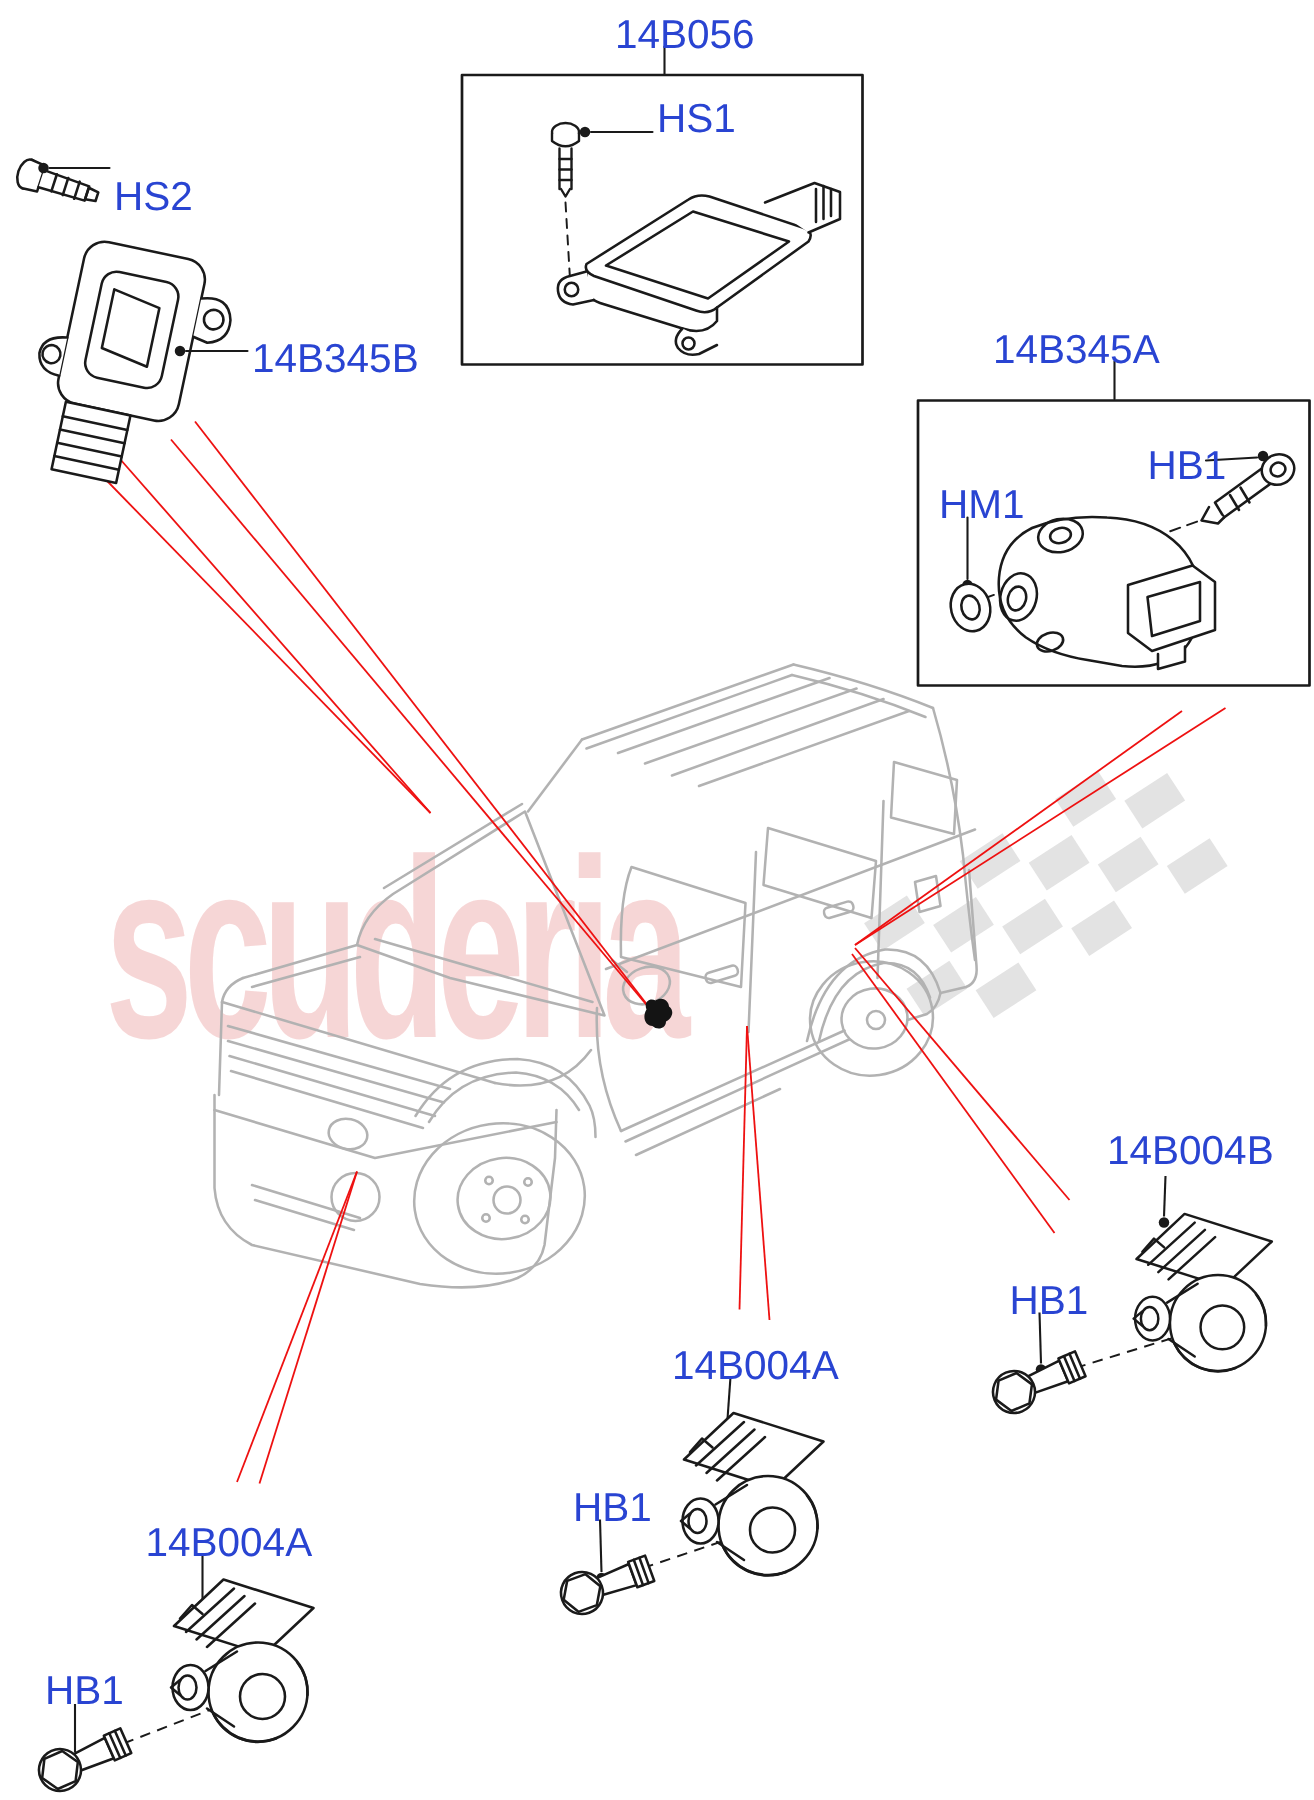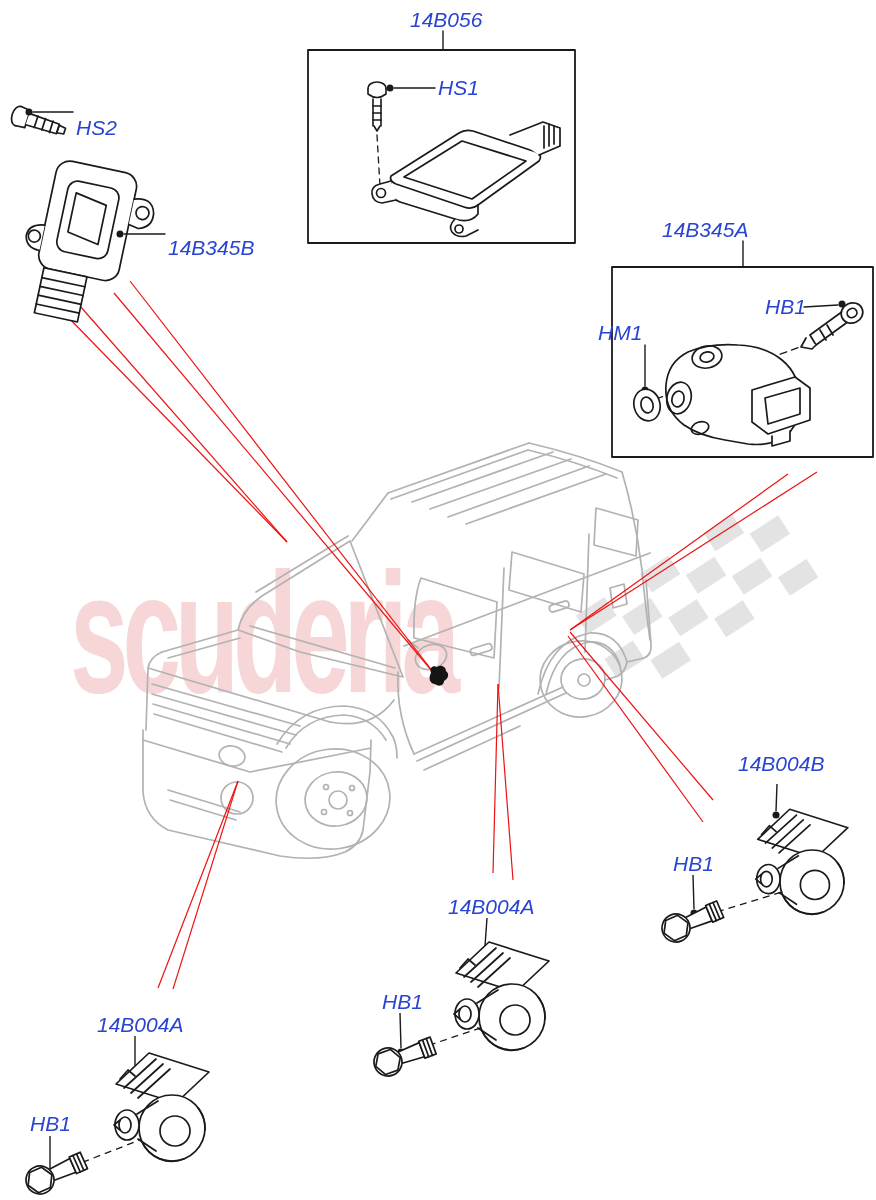--- a/index.html
+++ b/index.html
@@ -4,21 +4,21 @@
 <style>
   html,body{margin:0;padding:0;background:#fff;}
   .canvas{position:relative;width:876px;height:1200px;background:#ffffff;overflow:hidden;
           font-family:"Liberation Sans", sans-serif;}
   .wm-title{position:absolute;left:70px;top:548px;font-size:170px;font-weight:bold;line-height:1;
             letter-spacing:-10px;color:#f2bebe;opacity:.62;transform:scaleX(0.62);transform-origin:left top;
             z-index:1;white-space:nowrap;}
   .wm-sub{position:absolute;left:66px;top:706px;font-size:58px;line-height:1;letter-spacing:28px;
           word-spacing:46px;color:#d6d6d6;z-index:1;white-space:nowrap;}
   svg.art{position:absolute;left:0;top:0;z-index:2;}
-  .lbl{position:absolute;z-index:3;font-size:21px;color:#2944d2;white-space:nowrap;font-style:italic;}
+  .lbl{position:absolute;z-index:3;font-size:27px;color:#2944d2;white-space:nowrap;}
 </style>
 </head>
 <body>
 
 <div class="canvas">
 
   <div class="wm-title">scuderia</div>
 
   <svg class="art" width="876" height="1200" viewBox="0 0 876 1200">
     <defs>
@@ -268,25 +268,25 @@
       <circle cx="776" cy="815" r="3.5" fill="#1a1a1a"></circle>
       <line x1="693" y1="875" x2="694" y2="909" stroke="#1a1a1a" stroke-width="1.4"></line>
       <circle cx="694" cy="913" r="3.5" fill="#1a1a1a"></circle>
       <line x1="694" y1="919" x2="798" y2="887" stroke="#1a1a1a" stroke-width="1.3" stroke-dasharray="7 5"></line>
       <use href="#impact-sensor" transform="translate(812,882) scale(0.97)"></use>
       <use href="#hex-bolt" transform="translate(676,928) rotate(-23)"></use>
     </g>
   </svg>
 
   <div class="lbl" style="left:410px;top:8px">14B056</div>
-  <div class="lbl" style="left:438px;top:76px">HS1</div>
+  <div class="lbl" style="left:438px;top:64px">HS1</div>
   <div class="lbl" style="left:76px;top:116px">HS2</div>
-  <div class="lbl" style="left:168px;top:236px">14B345B</div>
+  <div class="lbl" style="left:168px;top:224px">14B345B</div>
   <div class="lbl" style="left:662px;top:218px">14B345A</div>
-  <div class="lbl" style="left:598px;top:321px">HM1</div>
+  <div class="lbl" style="left:626px;top:321px">HM1</div>
   <div class="lbl" style="left:765px;top:295px">HB1</div>
   <div class="lbl" style="left:738px;top:752px">14B004B</div>
   <div class="lbl" style="left:673px;top:852px">HB1</div>
   <div class="lbl" style="left:448px;top:895px">14B004A</div>
   <div class="lbl" style="left:382px;top:990px">HB1</div>
   <div class="lbl" style="left:97px;top:1013px">14B004A</div>
   <div class="lbl" style="left:30px;top:1112px">HB1</div>
 
 </div>
 

